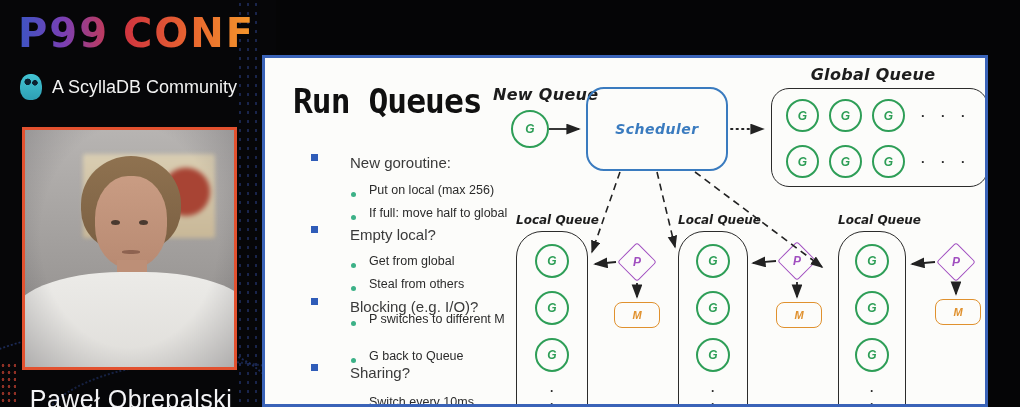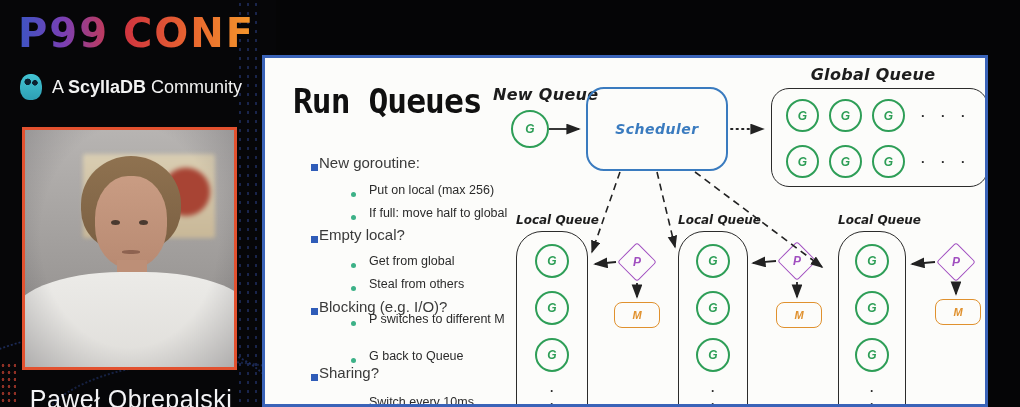--- a/index.html
+++ b/index.html
@@ -14,21 +14,21 @@
   .logo-p99 { background:linear-gradient(90deg,#3b55c4,#7a3fb4,#c43a56);
               -webkit-background-clip:text; background-clip:text; color:transparent; }
   .logo-conf { background:linear-gradient(90deg,#cf3340,#e8642f,#f5992b);
                -webkit-background-clip:text; background-clip:text; color:transparent; margin-left:14px; }
   .community-row { position:absolute; left:20px; top:74px; display:flex; align-items:center; gap:10px; }
   .mascot { width:22px; height:26px; border-radius:46% 46% 42% 42%;
             background:radial-gradient(circle at 35% 30%, #0c2030 3px, transparent 3.5px),
                        radial-gradient(circle at 68% 34%, #0c2030 2.5px, transparent 3px),
                        linear-gradient(180deg,#43c4d4,#2e9fb4); }
   .community-text { color:#f2f2f2; font-size:18px; }
-  .community-text b { font-weight:bold; }
+  .community-text b { font-weight:normal; }
 
   .webcam { position:absolute; left:22px; top:127px; width:215px; height:243px;
             border:3px solid #e2512f; background:linear-gradient(180deg,#b7b4b2,#9d9a98 60%,#8b8886);
             overflow:hidden; }
   .poster { position:absolute; left:58px; top:24px; width:132px; height:84px; border-radius:2px;
             background:radial-gradient(circle at 20% 40%, #5f7e46 18px, transparent 20px),
                        radial-gradient(circle at 78% 45%, #a84434 22px, transparent 26px),
                        radial-gradient(circle at 55% 75%, #d19055 16px, transparent 20px),
                        radial-gradient(circle at 45% 25%, #cc5540 12px, transparent 16px),
                        linear-gradient(180deg,#d9cdb2,#c9b898);
@@ -61,21 +61,21 @@
                     background:radial-gradient(circle, #2b3f86 1.1px, transparent 1.5px);
                     background-size:8px 9px; }
 
   
   #slide { position:absolute; left:262px; top:55px; width:726px; height:352px;
            background:#fcfcfa; border:3px solid #3a63b8; overflow:hidden; }
   .slide-title { position:absolute; left:28px; top:24px;
                  font-family:"DejaVu Sans Mono", monospace; font-weight:bold;
                  font-size:33px; color:#101010; letter-spacing:-1px; }
 
-  .lvl1 { position:absolute; left:46px; display:flex; align-items:flex-end; gap:1px;
+  .lvl1 { position:absolute; left:46px; display:flex; align-items:flex-start; gap:32px;
           font-size:15px; color:#3a3a3a; white-space:nowrap; }
   .sq { width:7px; height:7px; background:#2f5cb8; flex:0 0 auto; }
   .lvl2 { position:absolute; left:86px; display:flex; align-items:flex-end; gap:13px;
           font-size:12.5px; color:#2b2b2b; white-space:nowrap; }
   .dot { width:5px; height:5px; border-radius:50%; background:#3cb187; flex:0 0 auto; }
 
   .hand { font-family:"DejaVu Sans", sans-serif; font-style:italic; }
   .node-label { position:absolute; text-align:center; font-size:16px; font-weight:700;
                 color:#1d1d1d; letter-spacing:.3px; white-space:nowrap; }
 

